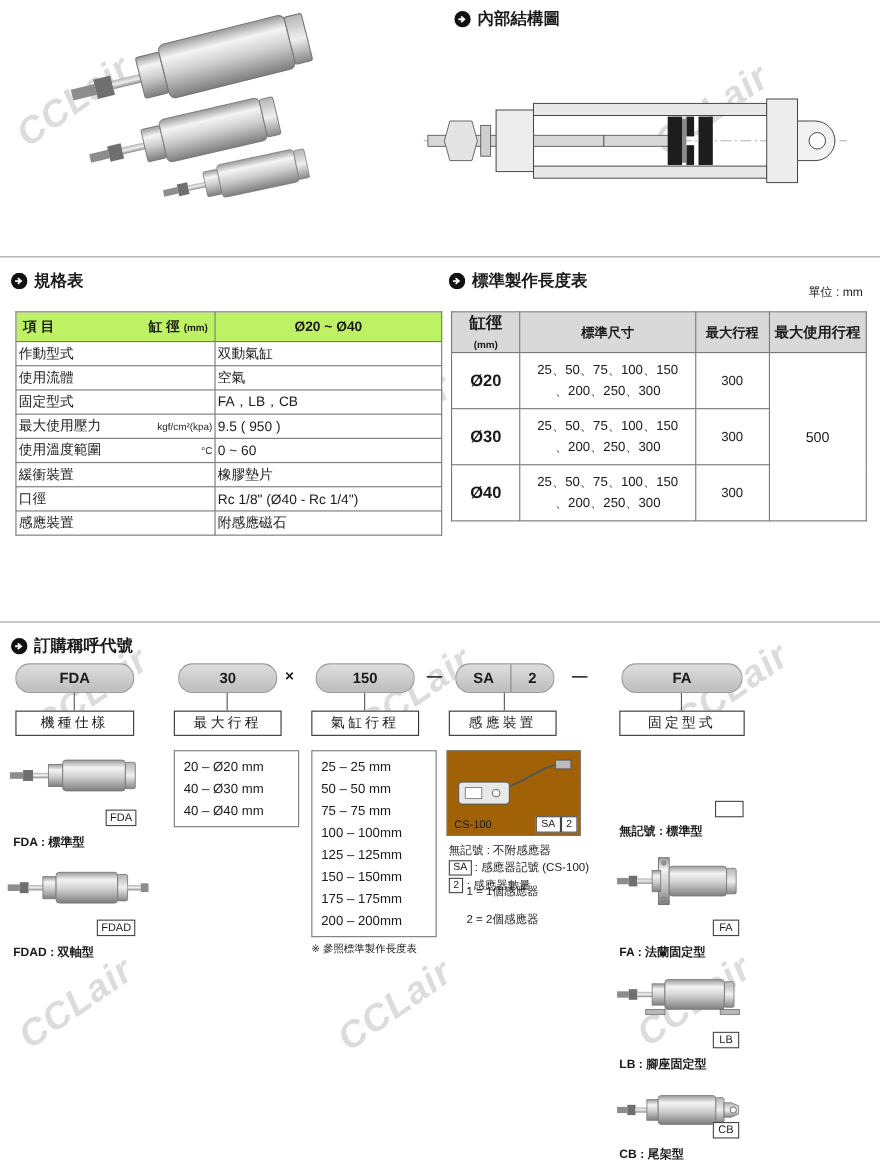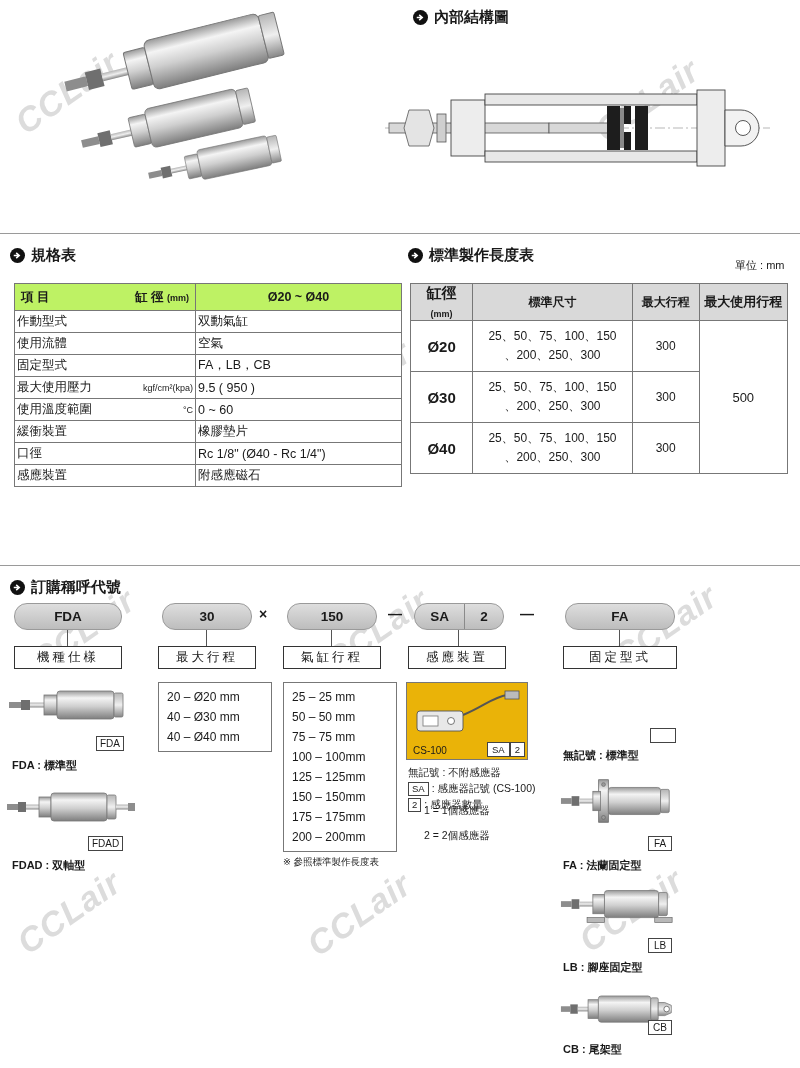--- a/index.html
+++ b/index.html
@@ -51,21 +51,21 @@
   .vline{position:absolute;top:628px;height:18px;width:1px;background:#555;z-index:1;}
   .hbox{position:absolute;top:646px;height:21px;border:1px solid #333;background:#fff;
     display:flex;align-items:center;justify-content:center;font-size:12.5px;letter-spacing:3px;z-index:2;}
   .optbox{position:absolute;border:1px solid #777;background:#fff;font-size:12px;
     padding:4px 8px;line-height:20px;z-index:2;}
   .caption{position:absolute;font-size:11px;font-weight:700;z-index:2;white-space:nowrap;}
   .tagbox{position:absolute;border:1px solid #444;background:#fff;font-size:10px;
     line-height:13px;padding:0 3px;text-align:center;z-index:3;min-width:16px;}
   .note-line{position:absolute;font-size:10.5px;z-index:2;white-space:nowrap;display:flex;align-items:center;gap:3px;}
   .note-tag{border:1px solid #444;background:#fff;font-size:9.5px;line-height:12px;padding:0 3px;display:inline-block;}
-  .img-frame{position:absolute;border:1px solid #777;background:#eab308;z-index:2;}
+  .img-frame{position:absolute;border:1px solid #777;background:#a16207;z-index:2;}
   .cyl-img{position:absolute;z-index:2;}
   .sensor-lbl{position:absolute;left:6px;bottom:3px;font-size:10px;z-index:3;}
   .sa2{position:absolute;right:2px;bottom:2px;display:flex;z-index:3;}
   .sa2 span{border:1px solid #444;background:#fff;font-size:9.5px;line-height:13px;padding:0 4px;}
   .stroke-note{position:absolute;font-size:9.5px;z-index:2;white-space:nowrap;}
 </style>
 </head>
 <body>
 
 <svg width="0" height="0" style="position:absolute" aria-hidden="true">

